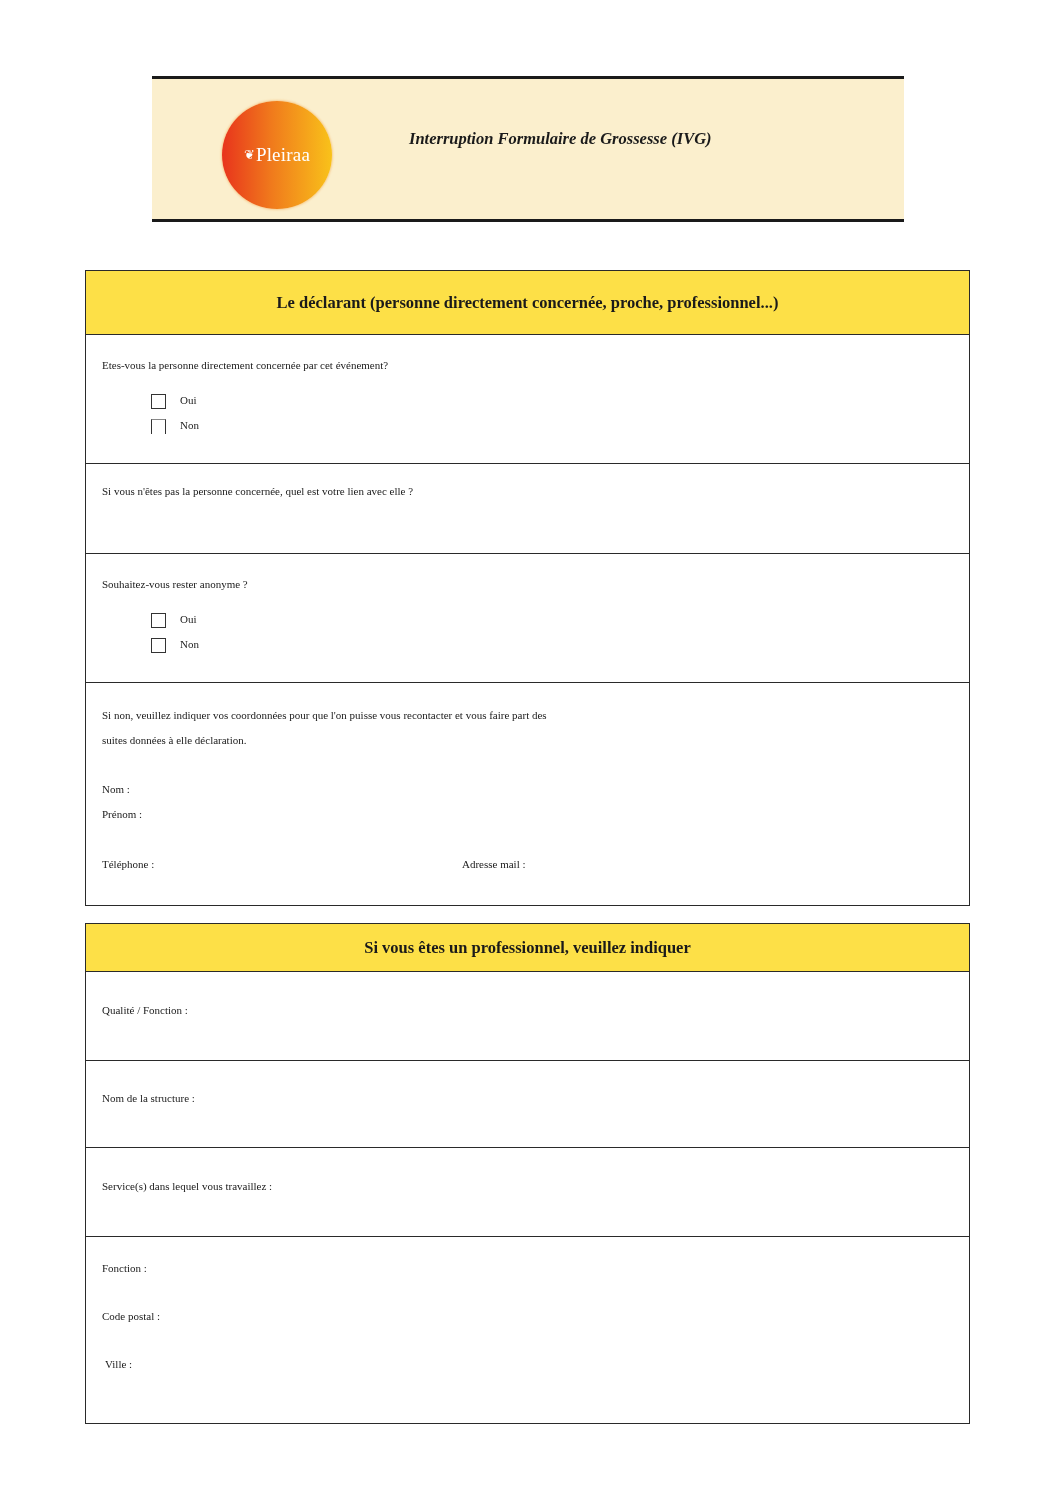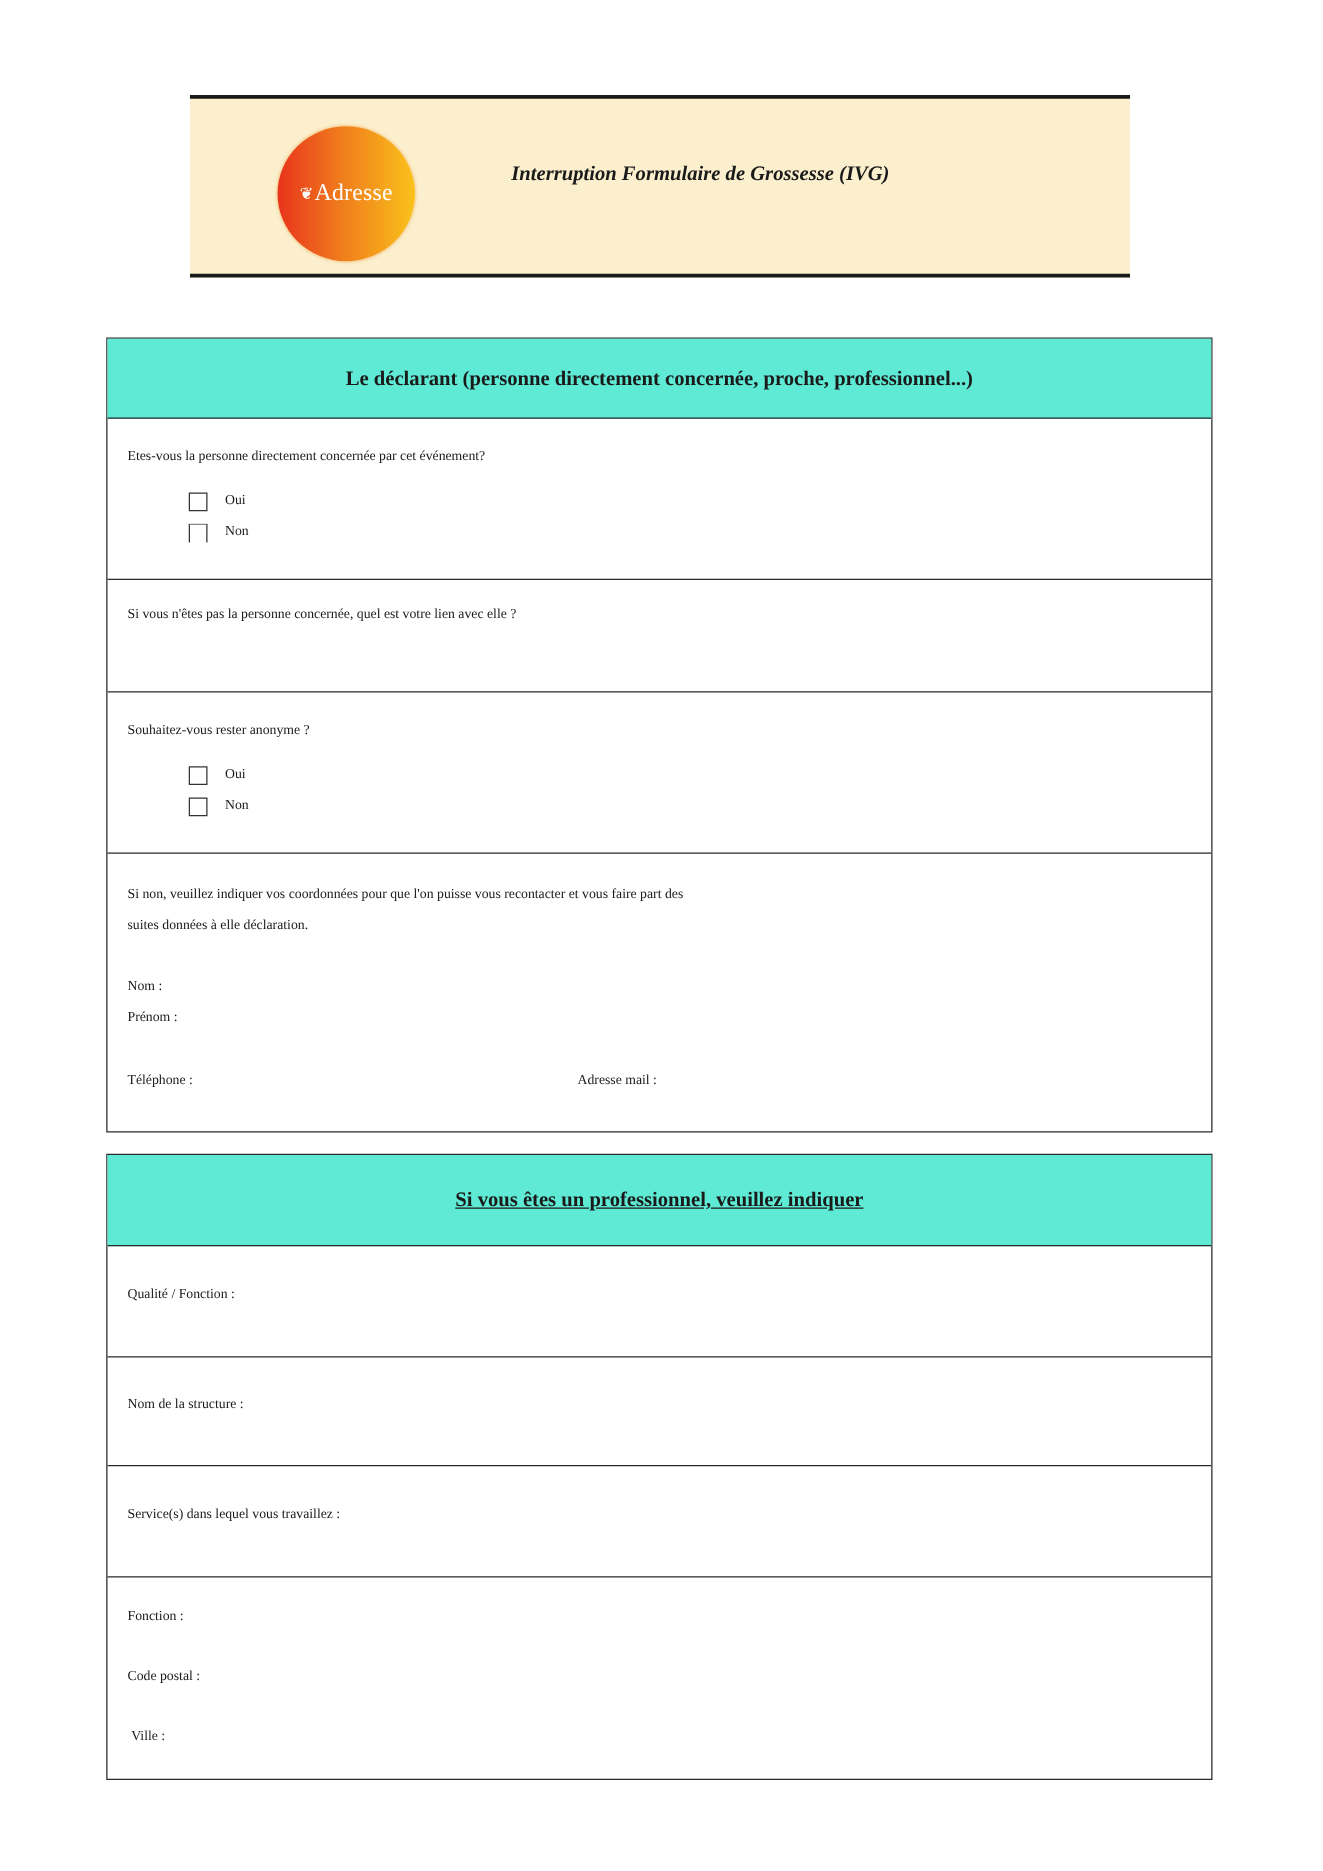--- a/index.html
+++ b/index.html
@@ -22,38 +22,38 @@
   .logo-mark { color: #fff; font-size: 13px; margin-right: 1px; }
   .doc-title {
     position: absolute; left: 257px; top: 49px; font-style: italic; font-weight: bold;
     font-size: 16.5px; line-height: 22px; color: #1a1a1a;
   }
 
   .section {
     position: absolute; left: 85px; width: 885px; border: 1.5px solid #2a2a2a; box-sizing: border-box;
   }
   .section-head {
-    background: #5eead4; border-bottom: 1.5px solid #2a2a2a; box-sizing: border-box;
+    background: #fde047; border-bottom: 1.5px solid #2a2a2a; box-sizing: border-box;
     display: flex; align-items: center; justify-content: center;
     font-weight: bold; font-size: 16.5px;
   }
   .row { border-bottom: 1.5px solid #2a2a2a; box-sizing: border-box; position: relative; font-size: 11px; }
   .row:last-child { border-bottom: none; }
   .txt { position: absolute; left: 16px; }
   .opt { position: absolute; left: 65px; display: flex; }
   .cb { width: 15px; height: 15px; border: 1px solid #333; box-sizing: border-box; margin-right: 14px; background: #fff; }
   .cb.partial { border-bottom: none; border-top-color: #888; }
 </style>
 </head>
 <body>
 
 <div class="header-band">
   <div class="logo">
     <span class="logo-mark">❦</span>
-      <span class="logo-text">Adresse</span>
+      <span class="logo-text">Pleiraa</span>
   </div>
   <div class="doc-title">
     <div>Interruption Formulaire de Grossesse (IVG)</div>
   </div>
 </div>
 
 <div class="section" style="top:270px; height:636px;">
   <div class="section-head" style="height:64px;">Le déclarant (personne directement concernée, proche, professionnel...)</div>
 
   <div class="row" style="height:129px;">
@@ -88,21 +88,21 @@
     <div class="txt" style="top:26px;">Si non, veuillez indiquer vos coordonnées pour que l'on puisse vous recontacter et vous faire part des</div>
     <div class="txt" style="top:51px;">suites données à elle déclaration.</div>
     <div class="txt" style="top:100px;">Nom :</div>
     <div class="txt" style="top:125px;">Prénom :</div>
     <div class="txt" style="top:175px;">Téléphone :</div>
     <div class="txt" style="top:175px; left:376px;">Adresse mail :</div>
   </div>
 </div>
 
 <div class="section" style="top:923px; height:501px;">
-  <div class="section-head" style="height:73px;text-decoration:underline;">Si vous êtes un professionnel, veuillez indiquer</div>
+  <div class="section-head" style="height:48px;">Si vous êtes un professionnel, veuillez indiquer</div>
 
   <div class="row" style="height:89px;">
     <div class="txt" style="top:32px;">Qualité / Fonction :</div>
   </div>
   <div class="row" style="height:87px;">
     <div class="txt" style="top:31px;">Nom de la structure :</div>
   </div>
   <div class="row" style="height:89px;">
     <div class="txt" style="top:32px;">Service(s) dans lequel vous travaillez :</div>
   </div>

